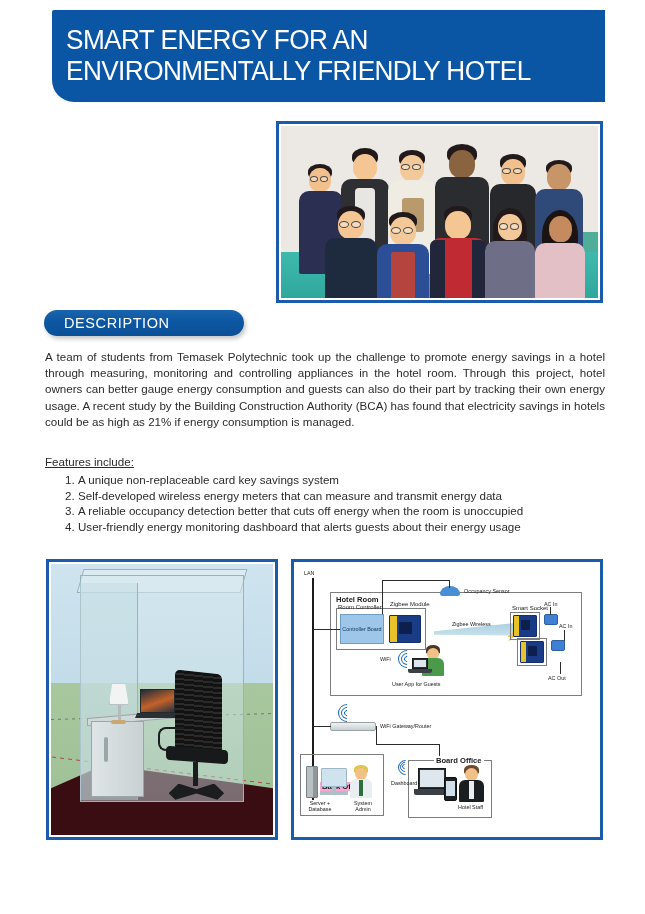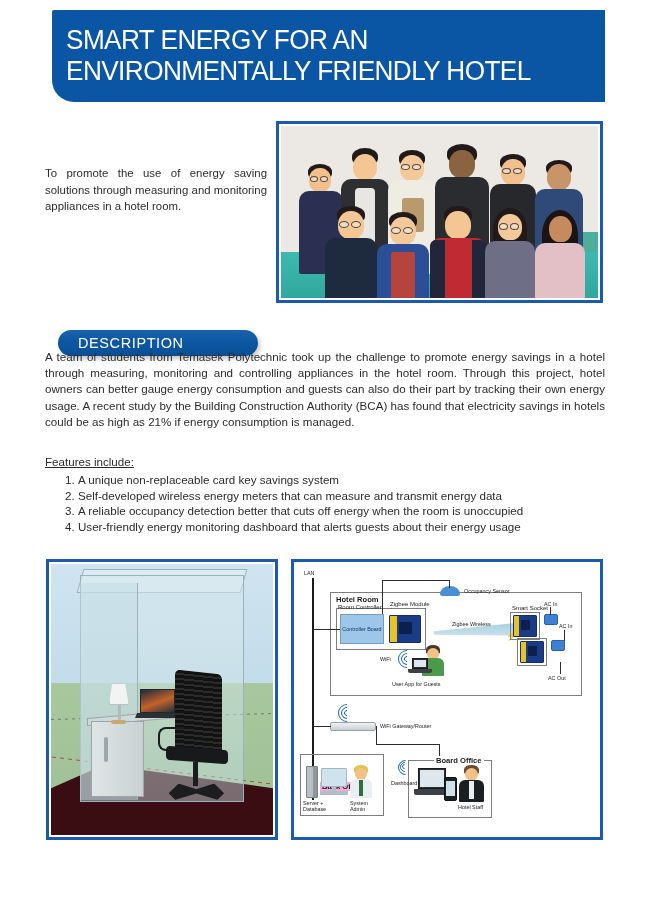--- a/index.html
+++ b/index.html
@@ -39,21 +39,21 @@
     background: linear-gradient(180deg,#1a63ad 0%, #0d57a2 45%, #0a4f96 100%);
     border-radius: 13px;
     box-shadow: 2px 3px 4px rgba(0,0,0,0.22);
     display: flex; align-items: center;
     padding-left: 20px;
   }
   .pill-label {
     color: #ffffff; font-size: 14.5px; letter-spacing: 0.6px; font-weight: 400;
   }
   #pill-objective { left: 47px; top: 125px; width: 200px; }
-  #pill-description { left: 58px; top: 310px; width: 200px; margin-top: 20px; }
+  #pill-description { left: 44px; top: 310px; width: 200px; }
 
   
   .objective-text {
     position: absolute; left: 45px; top: 165px; width: 222px;
     font-size: 11.4px; line-height: 16.5px; color: #2b2b2b;
     text-align: justify; text-justify: inter-word;
   }
 
   
   .img-frame {
@@ -185,21 +185,21 @@
     transform: rotate(7deg);
   }
   .room-axis-g {
     position:absolute; left:0; top:56%; width:100%; height:1px;
     background: repeating-linear-gradient(90deg,#6d7d6d 0 3px, transparent 3px 7px);
     transform: rotate(-1.5deg);
   }
 
   
   .diag { position:absolute; inset:0; background:#ffffff; }
-  .d-label { position:absolute; font-size:5.4px; color:#1b1b1b; white-space:nowrap; }
+  .d-label { position:absolute; font-size:5.4px; color:#1b1b1b; white-space:nowrap;text-align:center; }
   .d-label.bold { font-weight:bold; font-size:7.6px; }
   .d-label.med  { font-size:6px; }
   .d-box { position:absolute; border:1px solid #7d7d7d; background:transparent; }
   .d-line { position:absolute; background:#2b2b2b; }
   .d-vline { position:absolute; width:1.6px; background:#1b1b1b; }
   .d-pcb {
     position:absolute;
     background: linear-gradient(90deg,#e8c22a 0 22%, #1a3c86 22% 100%);
     border:0.5px solid #14306b; border-radius:1px;
   }
@@ -249,21 +249,20 @@
 </head>
 <body>
 
 <div class="poster">
 
   <div class="header-banner">
     <div class="header-title-line">SMART ENERGY FOR AN</div>
     <div class="header-title-line">ENVIRONMENTALLY FRIENDLY HOTEL</div>
   </div>
 
-  <div class="objective-text">To promote the use of energy saving solutions through measuring and monitoring  appliances in a hotel room.</div>
 
   <div class="img-frame" id="frame-team">
     <div class="frame-inner">
       <div class="photo-bg"></div>
       <div class="photo-sidecouch"></div>
       <div class="photo-table"></div>
 
       <div class="person" style="left:18px;top:38px;width:44px;height:110px;">
         <div class="p-hair" style="left:9px;top:0px;width:24px;height:15px;"></div>
         <div class="p-head" style="left:10px;top:4px;width:22px;height:24px;background:#f1c08d;"></div>

